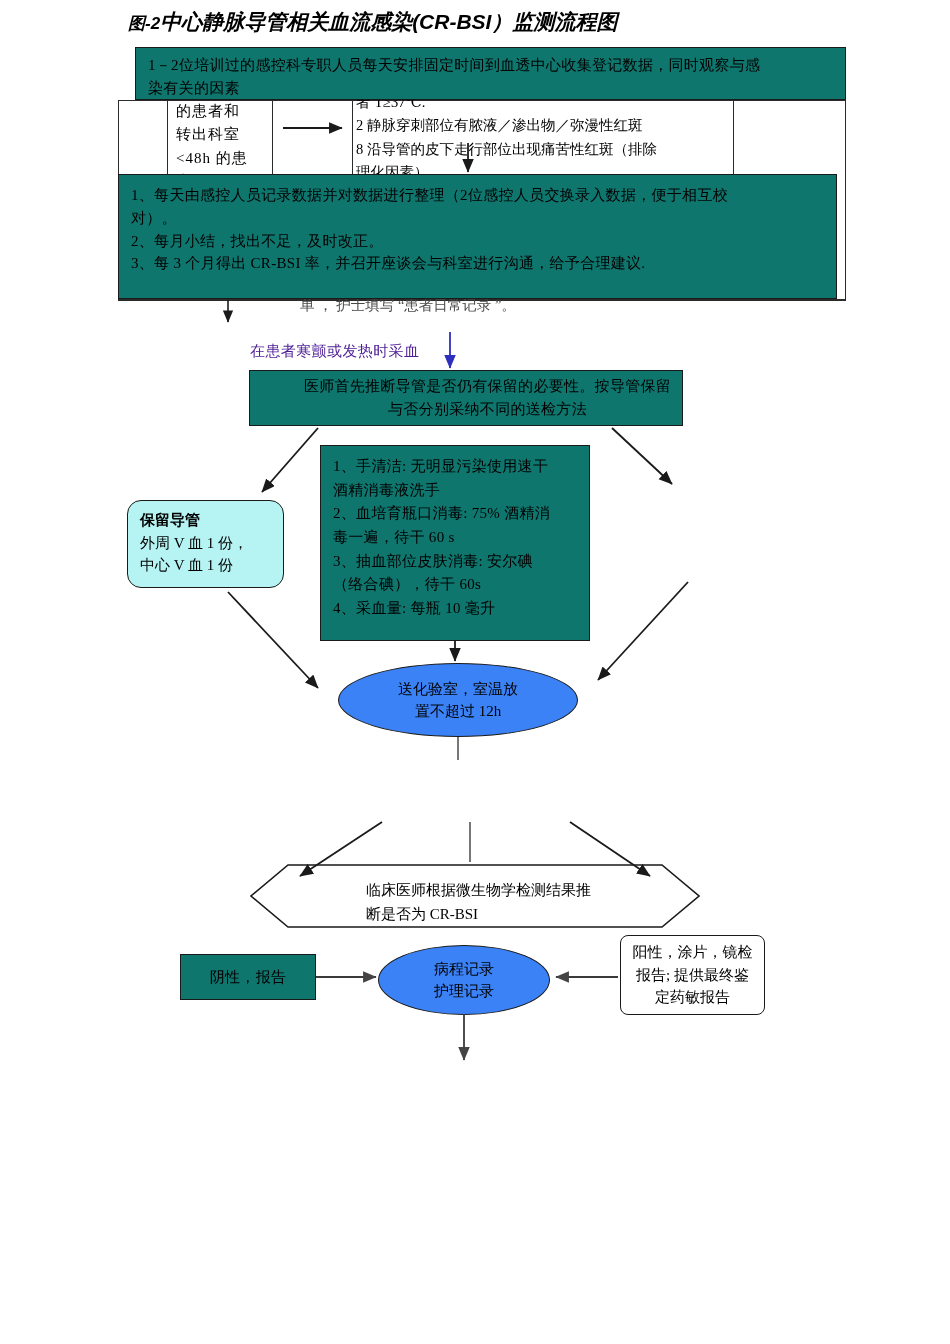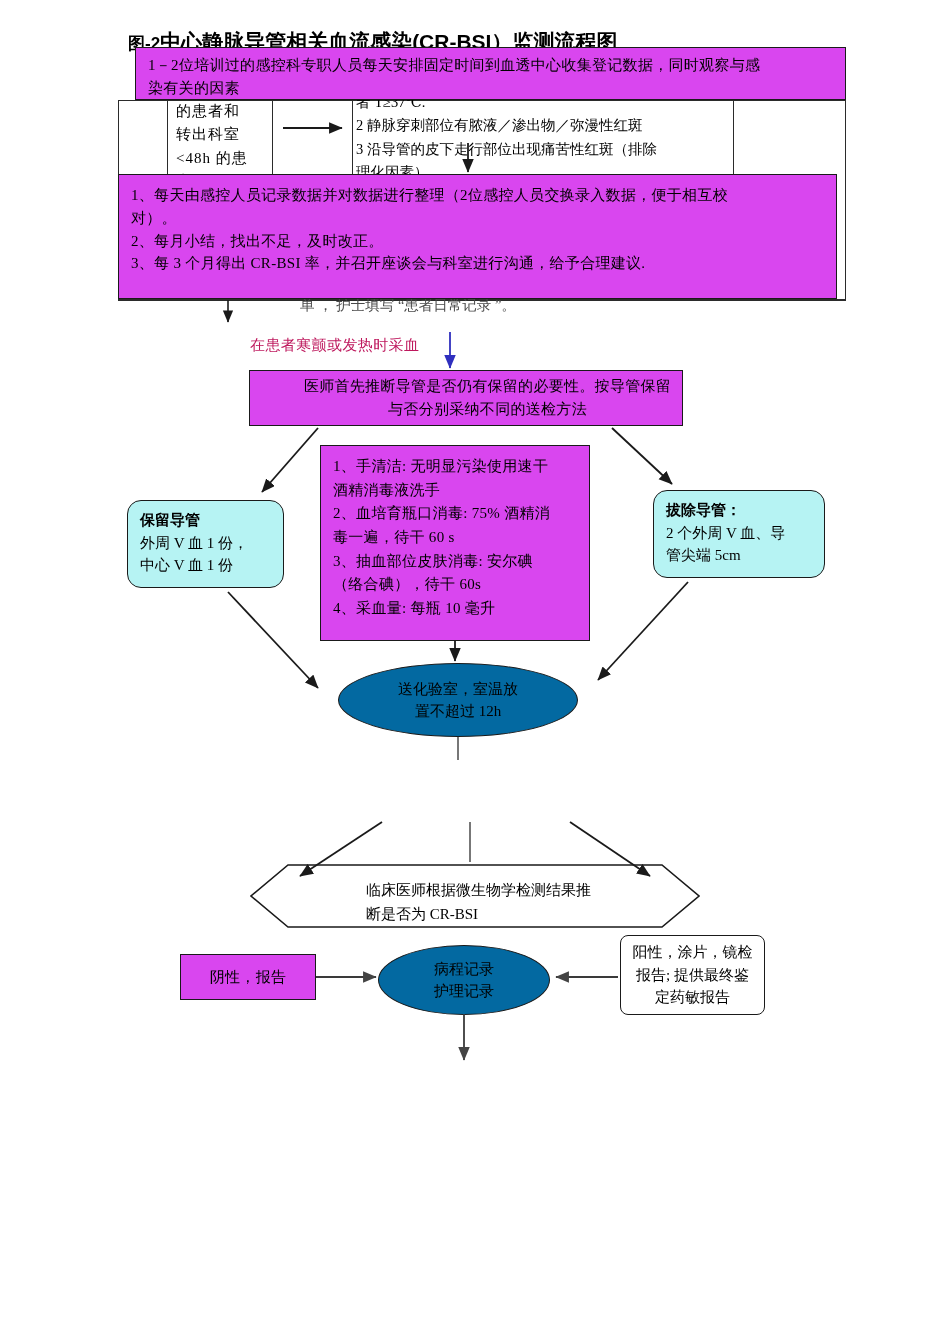--- a/index.html
+++ b/index.html
@@ -21,21 +21,21 @@
     white-space:nowrap;
     font-family:"Liberation Sans","DejaVu Sans",sans-serif;
   }
   .title .t-small{font-size:17px;}
   .title .t-big{font-size:21px;}
 
   
   .box{
     position:absolute;
     border:1.4px solid #1a1a1a;
-    background:#d946ef;
+    background:#0f766e;
     box-sizing:border-box;
     font-size:15px;
     line-height:1.52;
     letter-spacing:.3px;
   }
   .box.pad{padding:6px 10px 6px 12px;}
   .box.center{text-align:center;display:flex;align-items:center;justify-content:center;}
 
   
   .tbl{
@@ -72,72 +72,73 @@
     display:flex;align-items:center;justify-content:center;
     padding:4px 6px;
   }
 
   
   .ell{
     position:absolute;
     box-sizing:border-box;
     border:1.4px solid #1a1a1a;
     border-radius:50%;
-    background:#0369a1;
+    background:#3b82f6;
     display:flex;align-items:center;justify-content:center;
     text-align:center;
     font-size:15px;
     line-height:1.5;
   }
   .ell.magenta{border:1.8px solid #e23ad0;}
 
   
   .hexwrap{position:absolute;}
   .hextext{
     position:absolute;
     font-size:15px;line-height:1.6;
     left:88px;top:14px;width:330px;margin-left:28px;
   }
 
   .bluenote{
     position:absolute;
-    color:#be185d;
+    color:#4c1d95;
     font-size:15px;
     white-space:nowrap;
     letter-spacing:.4px;
+    margin-top:6px;
   }
   .nw{white-space:nowrap;}
 </style>
 </head>
 <body>
 
 <div class="canvas">
 
-  <div class="title" style="left:128px;top:28px;">
+  <div class="title" style="left:128px;top:8px;font-style:italic;">
     <span class="t-small">图-2</span><span class="t-big">中心静脉导管相关血流感染(CR-BSI）监测流程图</span>
   </div>
 
   <div class="tbl" style="left:118px;top:100px;width:728px;height:200px;"></div>
   <div class="vline" style="left:167px;top:100px;height:200px;"></div>
   <div class="vline" style="left:272px;top:100px;height:200px;"></div>
   <div class="vline" style="left:352px;top:100px;height:200px;"></div>
   <div class="vline" style="left:733px;top:100px;height:200px;"></div>
   <div class="hline" style="left:118px;top:300px;width:728px;"></div>
 
   <div style="position:absolute;left:176px;top:100px;width:92px;font-size:15px;line-height:1.55;letter-spacing:1px;">
     <div>的患者和</div>
     <div>转出科室</div>
     <div>&lt;48h 的患</div>
     <div>者</div>
   </div>
 
   <div style="position:absolute;left:356px;top:91px;width:376px;font-size:14.5px;line-height:1.62;">
     <div>者 T≥37℃.</div>
     <div>2  静脉穿刺部位有脓液／渗出物／弥漫性红斑</div>
-    <div>3  沿导管的皮下走行部位出现痛苦性红斑（排除</div>
+    <div>8  沿导管的皮下走行部位出现痛苦性红斑（排除</div>
     <div>理化因素）</div>
   </div>
 
   <div style="position:absolute;left:300px;top:296px;width:420px;font-size:14.5px;color:#4a4a4a;white-space:nowrap;">单 ， 护士填写 “患者日常记录 ”。</div>
 
   <div class="box pad" style="left:135px;top:47px;width:711px;height:53px;">
     <div class="nw">1－2位培训过的感控科专职人员每天安排固定时间到血透中心收集登记数据，同时观察与感</div>
     <div class="nw">染有关的因素</div>
   </div>
 
@@ -166,25 +167,20 @@
     <div class="nw">（络合碘），待干 60s</div>
     <div class="nw">4、采血量: 每瓶 10 毫升</div>
   </div>
 
   <div class="rbox" style="left:127px;top:500px;width:157px;height:88px;">
     <div style="font-weight:bold;">保留导管</div>
     <div class="nw">外周 V 血 1 份，</div>
     <div class="nw">中心 V 血 1 份</div>
   </div>
 
-  <div class="rbox" style="left:653px;top:490px;width:172px;height:88px;">
-    <div style="font-weight:bold;">拔除导管：</div>
-    <div class="nw">2 个外周 V 血、导</div>
-    <div class="nw">管尖端 5cm</div>
-  </div>
 
   <div class="ell" style="left:338px;top:663px;width:240px;height:74px;">
     <div>
       <div class="nw">送化验室，室温放</div>
       <div class="nw">置不超过 12h</div>
     </div>
   </div>
 
 
   <div class="hexwrap" style="left:250px;top:864px;width:450px;height:64px;">

